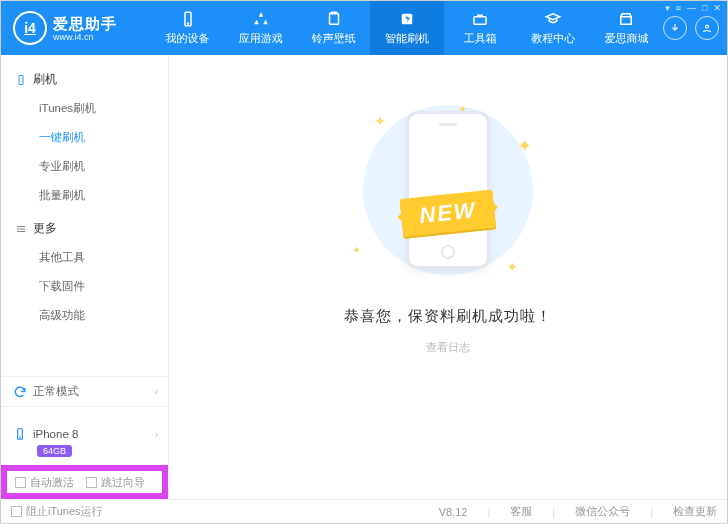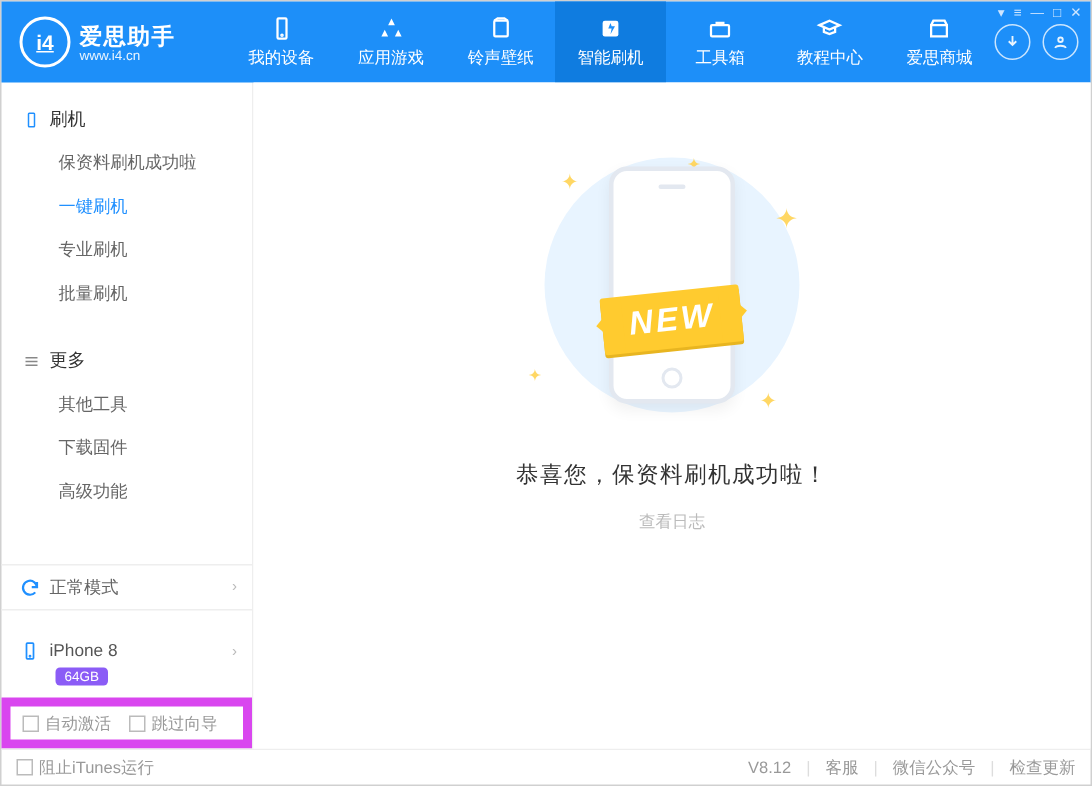--- a/index.html
+++ b/index.html
@@ -58,21 +58,21 @@
 .star { position: absolute; color: #ffd764; font-size: 14px; }
 .s1{ top:18px; left:36px; } .s2{ top:8px; left:120px; font-size:11px; } .s3{ top:40px; right:26px; font-size:18px; } .s4{ bottom:28px; left:14px; font-size:11px; } .s5{ bottom:10px; right:40px; }
 
 .success-text { margin-top: 22px; font-size: 15px; color: #333; letter-spacing: 1px; }
 .ok-btn { margin-top: 14px; border: 1px solid #ddd; background: #fff; color: #555; padding: 6px 34px; font-size: 12px; cursor: pointer; }
 .log-link { margin-top: 14px; font-size: 11px; color: #bbb; cursor: pointer; }
 
 
 .footer { height: 24px; border-top: 1px solid #eee; display: flex; align-items: center; font-size: 11px; color: #999; padding: 0 10px; }
 .footer .fl { display: flex; align-items: center; }
-.footer .fr { margin-left: auto; display: flex; align-items: center; gap: 10px; }
+.footer .fr { margin-left: auto; display: flex; align-items: center; gap: 20px; }
 .footer .fr .sep { color: #ddd; }
 .footer .fr span.link { cursor: pointer; }
 </style>
 </head>
 <body>
 
 <div class="app">
 
   <div class="header">
     <div class="win-ctrls">
@@ -172,26 +172,26 @@
 
     <div class="sidebar">
       <div class="side-top">
         <div class="side-head">
           <svg viewBox="0 0 24 24" fill="none" stroke="#2090ff" stroke-width="2">
               <rect x="8" y="3" width="8" height="18" rx="1"></rect>
             </svg>
           <span>刷机</span>
         </div>
         <div class="side-list">
-          <div class="side-item">保资料刷机成功啦</div>
+          <div class="side-item">iTunes刷机</div>
           <div class="side-item active">一键刷机</div>
           <div class="side-item">专业刷机</div>
           <div class="side-item">批量刷机</div>
         </div>
-        <div class="side-head" style="margin-top:16px;">
+        <div class="side-head" style="margin-top:4px;">
           <svg viewBox="0 0 24 24" fill="none" stroke="#888" stroke-width="2">
               <path d="M4 7h16M4 12h16M4 17h16"></path>
             </svg>
           <span>更多</span>
         </div>
         <div class="side-list">
           <div class="side-item">其他工具</div>
           <div class="side-item">下载固件</div>
           <div class="side-item">高级功能</div>
         </div>

